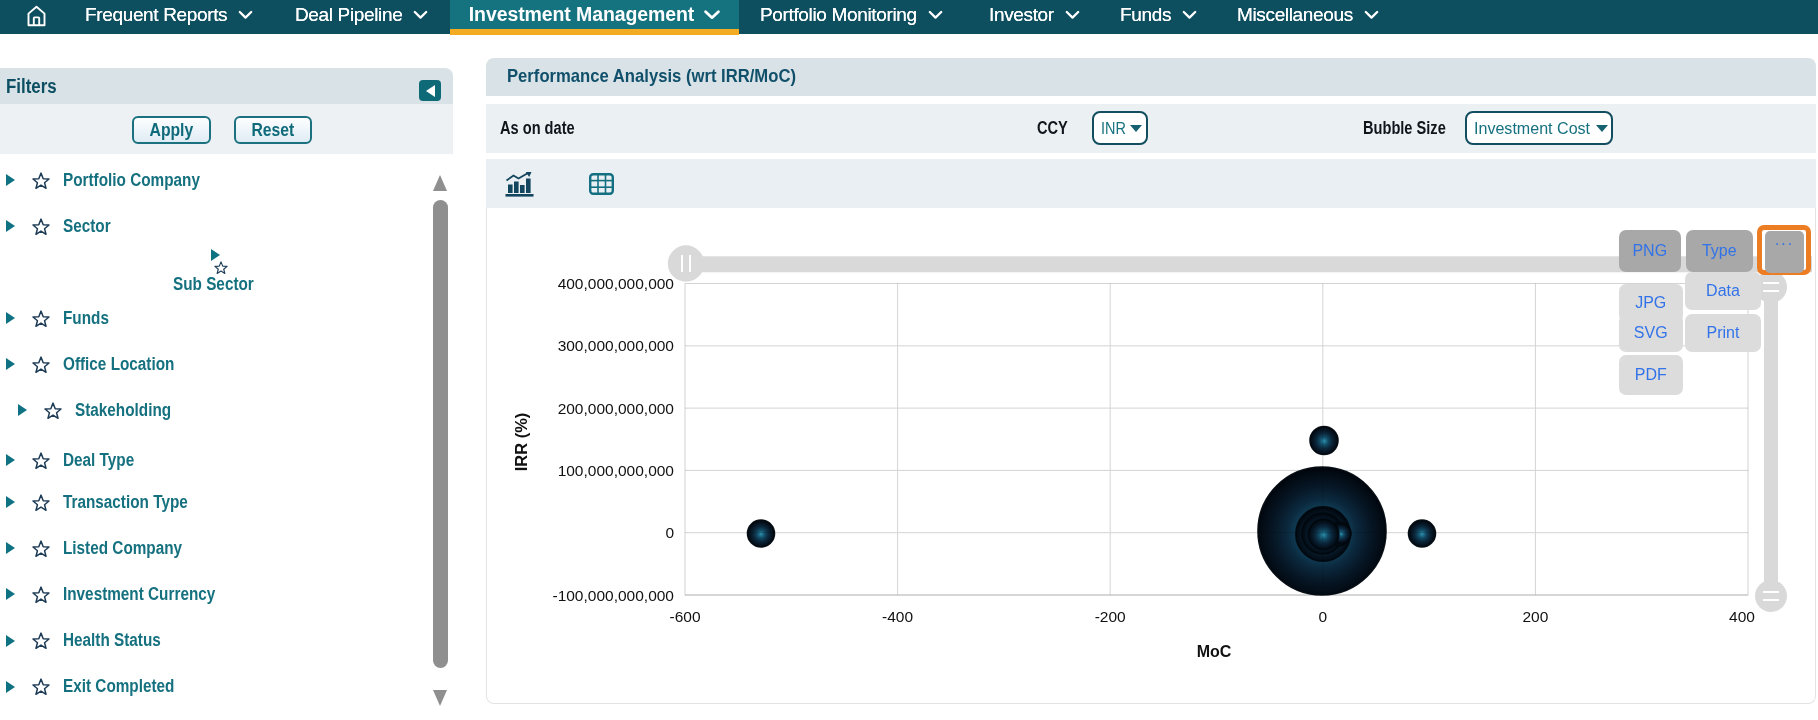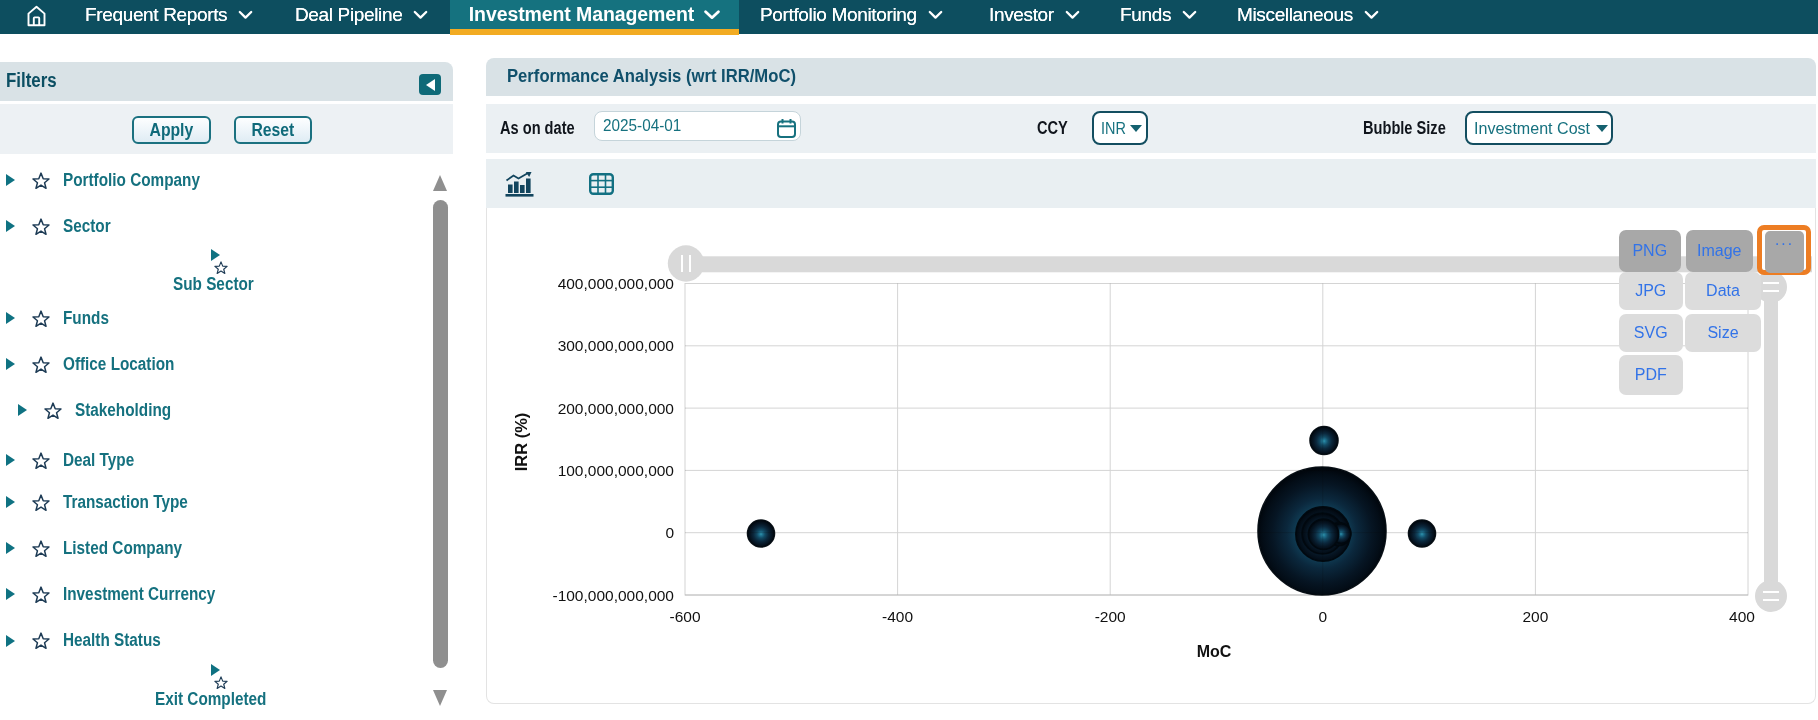--- a/index.html
+++ b/index.html
@@ -6,21 +6,21 @@
   html,body { width:1818px; height:720px; background:#ffffff; font-family:"Liberation Sans", sans-serif; overflow:hidden; }
   .abs { position:absolute; }
 
   
   #nav { position:absolute; left:0; top:0; width:1818px; height:34px; background:#0d4e5f; }
   .tab { position:absolute; top:0; height:30px; display:flex; align-items:center; gap:11px; color:#ffffff; font-size:19px; letter-spacing:-0.35px; white-space:nowrap; text-shadow:0 0 0.5px #ffffff; }
   .tab svg { display:block; }
   #activetab { position:absolute; left:450px; top:0; width:289px; height:35px; background:#15727f; border-bottom:6px solid #f2ab22; display:flex; align-items:center; justify-content:center; gap:10px; color:#fff; font-size:19.5px; font-weight:700; letter-spacing:-0.1px; }
 
   
-  #fheader { position:absolute; left:0; top:62px; width:453px; height:39px; background:#d9e2e6; border-radius:0 8px 0 0; }
+  #fheader { position:absolute; left:0; top:68px; width:453px; height:39px; background:#d9e2e6; border-radius:0 8px 0 0; }
   #fheader .t { position:absolute; left:6px; top:7px; font-size:20px; font-weight:700; color:#0c4f63; transform:scaleX(0.845); transform-origin:left center; }
   #collapse { position:absolute; left:419px; top:12px; width:22px; height:21px; background:#0f6a78; border-radius:4px; }
   #btnrow { position:absolute; left:0; top:104px; width:453px; height:50px; background:#edf1f4; }
   .fbtn { position:absolute; top:12px; height:28px; border:2px solid #1b7180; border-radius:6px; background:linear-gradient(#fdfeff,#dfecf4); color:#0f6a7a; font-size:18.3px; font-weight:700; text-align:center; line-height:23px; }
   .fbtn span { display:inline-block; transform:scaleX(0.86); transform-origin:center; }
   #flist { position:absolute; left:0; top:154px; width:453px; height:563px; background:#ffffff; border-radius:0 0 8px 0; }
   .frow { position:absolute; left:0; width:425px; height:46px; display:flex; align-items:center; }
   .frow .tri { margin-left:6px; width:0; height:0; border-left:9.5px solid #0f7282; border-top:6.3px solid transparent; border-bottom:6.3px solid transparent; }
   .frow .star { margin-left:17px; }
   .frow .lab { margin-left:13px; font-size:17.6px; font-weight:700; color:#15717f; transform:scaleX(0.87); transform-origin:left center; white-space:nowrap; }
@@ -177,46 +177,37 @@
       </svg>
       <span class="lab">Investment Currency</span>
     </div>
     <div class="frow" style="top:617.5px;">
       <div class="tri"></div>
       <svg class="star" width="18" height="17" viewBox="0 0 24 23">
         <path d="M12 1.5 L15 9 L22.8 9.5 L16.8 14.6 L18.8 22 L12 17.7 L5.2 22 L7.2 14.6 L1.2 9.5 L9 9 Z" fill="none" stroke="#1d3b55" stroke-width="2" stroke-linejoin="round"></path>
       </svg>
       <span class="lab">Health Status</span>
     </div>
-    <div class="frow" style="top:663.55px;flex-direction:column;">
+    <div class="frow" style="top:663.55px;">
       <div class="tri"></div>
       <svg class="star" width="18" height="17" viewBox="0 0 24 23">
         <path d="M12 1.5 L15 9 L22.8 9.5 L16.8 14.6 L18.8 22 L12 17.7 L5.2 22 L7.2 14.6 L1.2 9.5 L9 9 Z" fill="none" stroke="#1d3b55" stroke-width="2" stroke-linejoin="round"></path>
       </svg>
       <span class="lab">Exit Completed</span>
     </div>
   </div>
 <div id="lsb-up"></div>
 <div id="lsb-th"></div>
 <div id="lsb-dn"></div>
 
 <div id="rheader">
     <span class="t">Performance Analysis (wrt IRR/MoC)</span>
   </div>
 <div id="controls">
   <span class="clabel" style="left:14px;">As on date</span>
-  <div id="datebox">
-      <span class="v">2025-04-01</span>
-    <svg class="abs" style="left:181px; top:6px;" width="21" height="22" viewBox="0 0 21 22">
-      <rect x="2" y="3.5" width="17" height="15.5" rx="3" fill="none" stroke="#17717f" stroke-width="2"></rect>
-      <line x1="6.5" y1="1" x2="6.5" y2="5.5" stroke="#17717f" stroke-width="2"></line>
-      <line x1="14.5" y1="1" x2="14.5" y2="5.5" stroke="#17717f" stroke-width="2"></line>
-      <line x1="3" y1="8.3" x2="18" y2="8.3" stroke="#17717f" stroke-width="2"></line>
-    </svg>
-  </div>
   <span class="clabel" style="left:551px;">CCY</span>
   <div class="ddl" style="left:606px; width:56px;">
       <span class="v" style="transform:scaleX(0.85);">INR</span>
       <div class="caret" style="left:36px;"></div>
     </div>
   <span class="clabel" style="left:877px;">Bubble Size</span>
   <div class="ddl" style="left:979px; width:148px;">
       <span class="v" style="transform:scaleX(0.945);">Investment Cost</span>
       <div class="caret" style="left:129px;"></div>
     </div>
@@ -306,21 +297,21 @@
   <rect x="1278" y="79" width="14" height="309" fill="#d9d9d9"></rect>
   <circle cx="1285" cy="79" r="16" fill="#d9d9d9"></circle>
   <line x1="1277" y1="75" x2="1293" y2="75" stroke="#ffffff" stroke-width="2"></line>
   <line x1="1277" y1="83" x2="1293" y2="83" stroke="#ffffff" stroke-width="2"></line>
   <circle cx="1285" cy="388" r="16" fill="#d9d9d9"></circle>
   <line x1="1277" y1="384" x2="1293" y2="384" stroke="#ffffff" stroke-width="2"></line>
   <line x1="1277" y1="392" x2="1293" y2="392" stroke="#ffffff" stroke-width="2"></line>
 </svg>
 
 <div class="xbtn xdark" style="left:1618.5px; top:230px; width:62.5px; height:42px; line-height:42px;">PNG</div>
-<div class="xbtn xdark" style="left:1686px; top:230px; width:66.5px; height:42px; line-height:42px;">Image</div>
+<div class="xbtn xdark" style="left:1686px; top:230px; width:66.5px; height:42px; line-height:42px;">Type</div>
 <div id="dotsouter">
     <div id="dotsinner">···</div>
   </div>
-<div class="xbtn xlight" style="left:1618.5px; top:272px; width:64.5px; height:38px; line-height:38px;">JPG</div>
+<div class="xbtn xlight" style="left:1618.5px; top:284px; width:64.5px; height:38px; line-height:38px;">JPG</div>
 <div class="xbtn xlight" style="left:1685px; top:272px; width:76px; height:38px; line-height:38px;">Data</div>
 <div class="xbtn xlight" style="left:1618.5px; top:313.5px; width:64.5px; height:38.5px; line-height:38.5px;">SVG</div>
-<div class="xbtn xlight" style="left:1685px; top:313.5px; width:76px; height:38.5px; line-height:38.5px;">Size</div>
+<div class="xbtn xlight" style="left:1685px; top:313.5px; width:76px; height:38.5px; line-height:38.5px;">Print</div>
 <div class="xbtn xlight" style="left:1618.5px; top:355px; width:64.5px; height:39.5px; line-height:39.5px;text-align:center;">PDF</div>
 
 </body></html>

